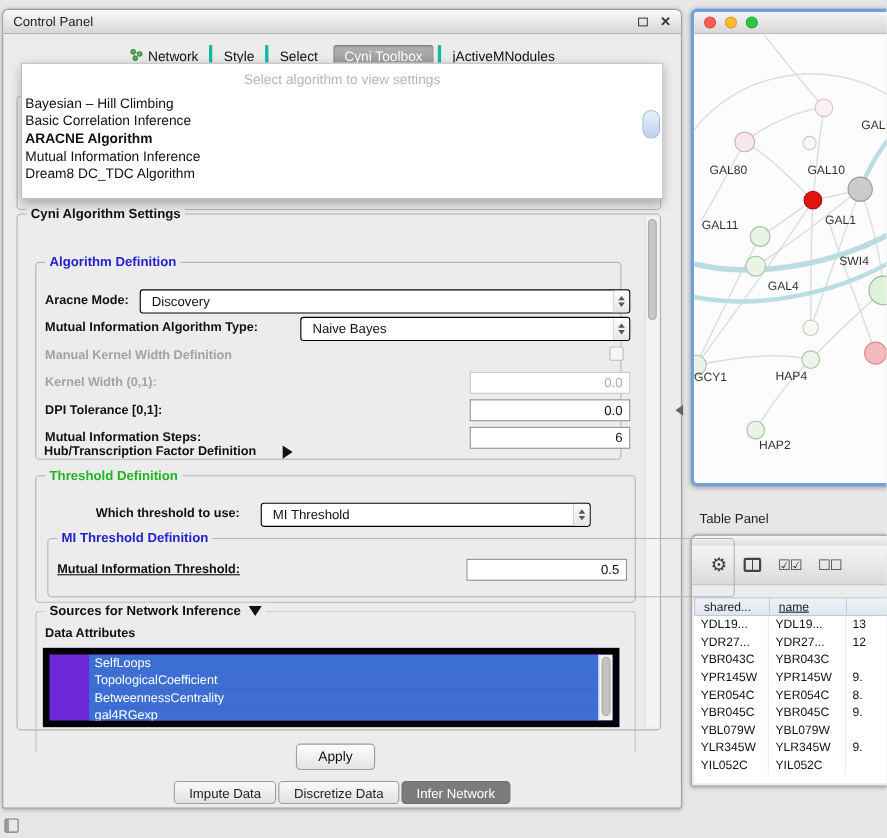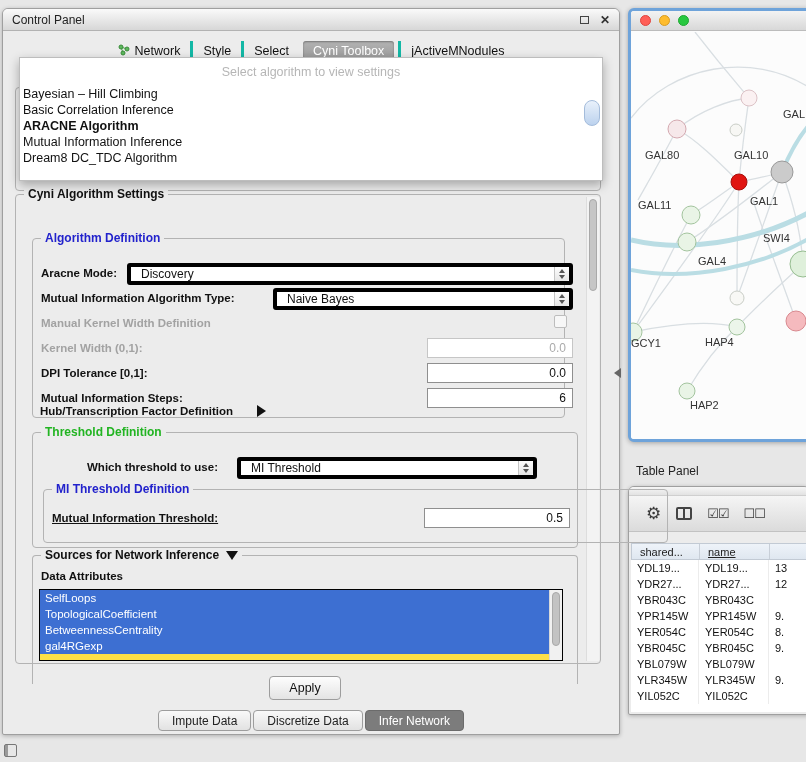--- a/index.html
+++ b/index.html
@@ -19,34 +19,34 @@
   .tab.selected { background:linear-gradient(#b3b3b3,#989898); color:#fff; border-radius:3px; box-shadow:inset 0 1px 2px rgba(0,0,0,.35); margin:0 4px; }
 
   .group { position:absolute; border:1px solid #b3b3b3; border-radius:4px; }
   .glabel { position:absolute; top:-8px; left:8px; background:#ececec; padding:0 4px; font-size:12px; font-weight:bold; color:#111; display:flex; align-items:center; gap:7px; white-space:nowrap; }
   .glabel.blue { color:#2222cc; }
   .glabel.green { color:#22b422; }
 
   .lbl { position:absolute; font-size:11.5px; font-weight:bold; color:#111; white-space:nowrap; }
   .lbl.dis { color:#a2a2a2; }
 
-  .combo { position:absolute; background:#fff; border:4px solid #000000; border-radius:3px; display:flex; align-items:center; font-size:12px; color:#111; padding-left:10px; height:22px; }
+  .combo { position:absolute; background:#fff; border:1px solid #000000; border-radius:3px; display:flex; align-items:center; font-size:12px; color:#111; padding-left:10px; height:22px; }
   .stepper { margin-left:auto; width:15px; align-self:stretch; border-left:1px solid #c4c4c4; display:flex; flex-direction:column; align-items:center; justify-content:center; gap:2px; background:linear-gradient(#fdfdfd,#e6e6e6); border-radius:0 2px 2px 0; }
   .up   { width:0; height:0; border-left:3.5px solid transparent; border-right:3.5px solid transparent; border-bottom:4px solid #555; }
   .down { width:0; height:0; border-left:3.5px solid transparent; border-right:3.5px solid transparent; border-top:4px solid #555; }
 
   .field { position:absolute; background:#fff; border:1px solid #8f8f8f; font-size:12px; color:#111; text-align:right; padding-right:6px; font-family:"Liberation Sans",sans-serif; }
   .field.dis { border-color:#c6c6c6; color:#ababab; }
 
   .checkbox { position:absolute; width:13px; height:13px; background:#f7f7f7; border:1px solid #bdbdbd; border-radius:2px; }
 
   .tri-right { width:0; height:0; border-top:6px solid transparent; border-bottom:6px solid transparent; border-left:9px solid #111; display:inline-block; }
   .tri-down  { width:0; height:0; border-left:6px solid transparent; border-right:6px solid transparent; border-top:9px solid #111; display:inline-block; }
 
-  .listbox { position:absolute; background:#fde047; border:1px solid #000000; overflow:hidden; }
+  .listbox { position:absolute; background:#6d28d9; border:6px solid #000000; overflow:hidden;padding-left:36px; }
   .li { height:16px; line-height:16px; font-size:11.5px; color:#fff; background:#3d6fd2; padding-left:5px; margin-right:13px; }
   .lsb { position:absolute; right:0; top:0; bottom:0; width:13px; background:#f1f1f1; border-left:1px solid #d8d8d8; }
   .lsb .thumb { position:absolute; left:2px; right:2px; top:2px; height:54px; background:#c3c3c3; border:1px solid #a9a9a9; border-radius:5px; }
 
   .vsb { position:absolute; right:1px; top:2px; bottom:2px; width:13px; background:#f3f3f3; border-left:1px solid #ddd; }
   .vsb .thumb { position:absolute; left:2px; right:2px; top:2px; height:92px; background:#c6c6c6; border:1px solid #a9a9a9; border-radius:6px; }
 
   .btn { position:absolute; background:linear-gradient(#fdfdfd,#e4e4e4); border:1px solid #9d9d9d; border-radius:4px; font-size:12.5px; color:#111; display:flex; align-items:center; justify-content:center; }
 
   .btabs { position:absolute; left:0; right:0; display:flex; justify-content:center; gap:2px; }

